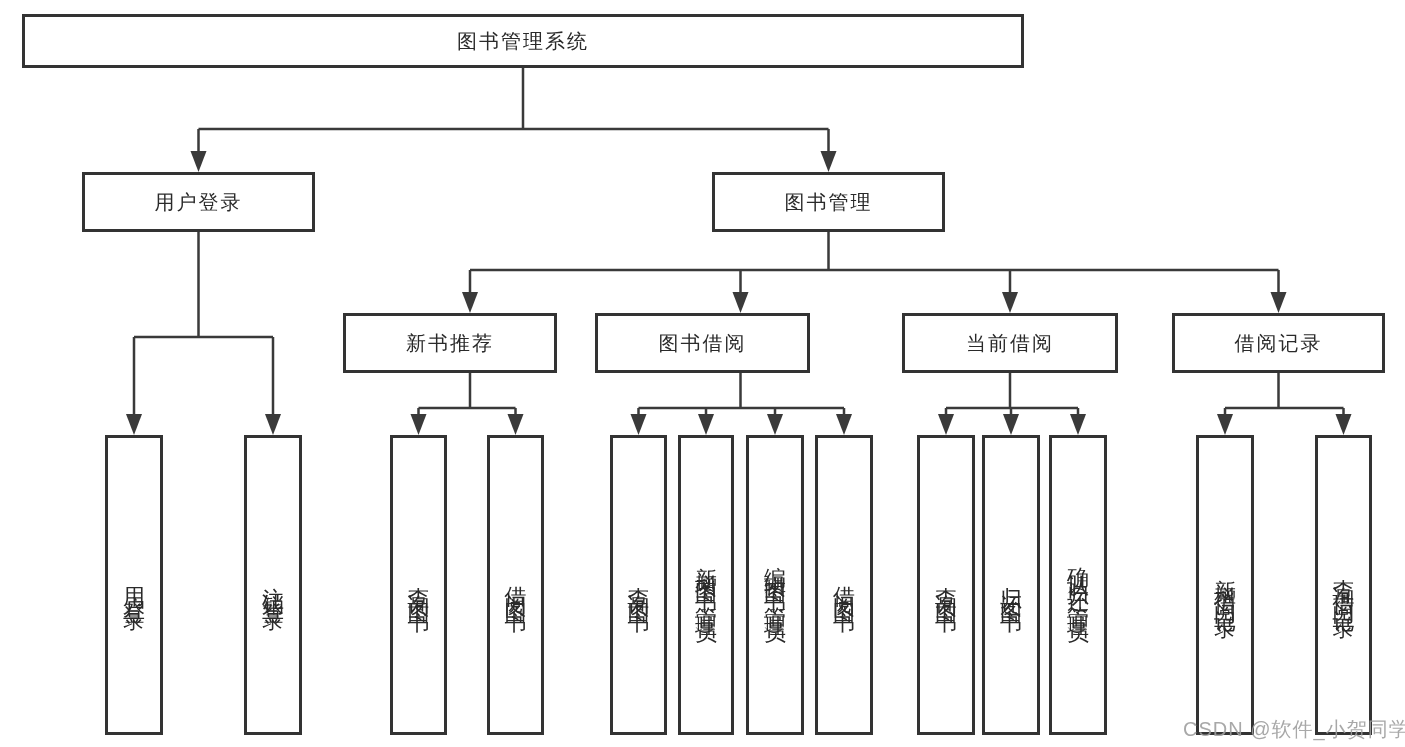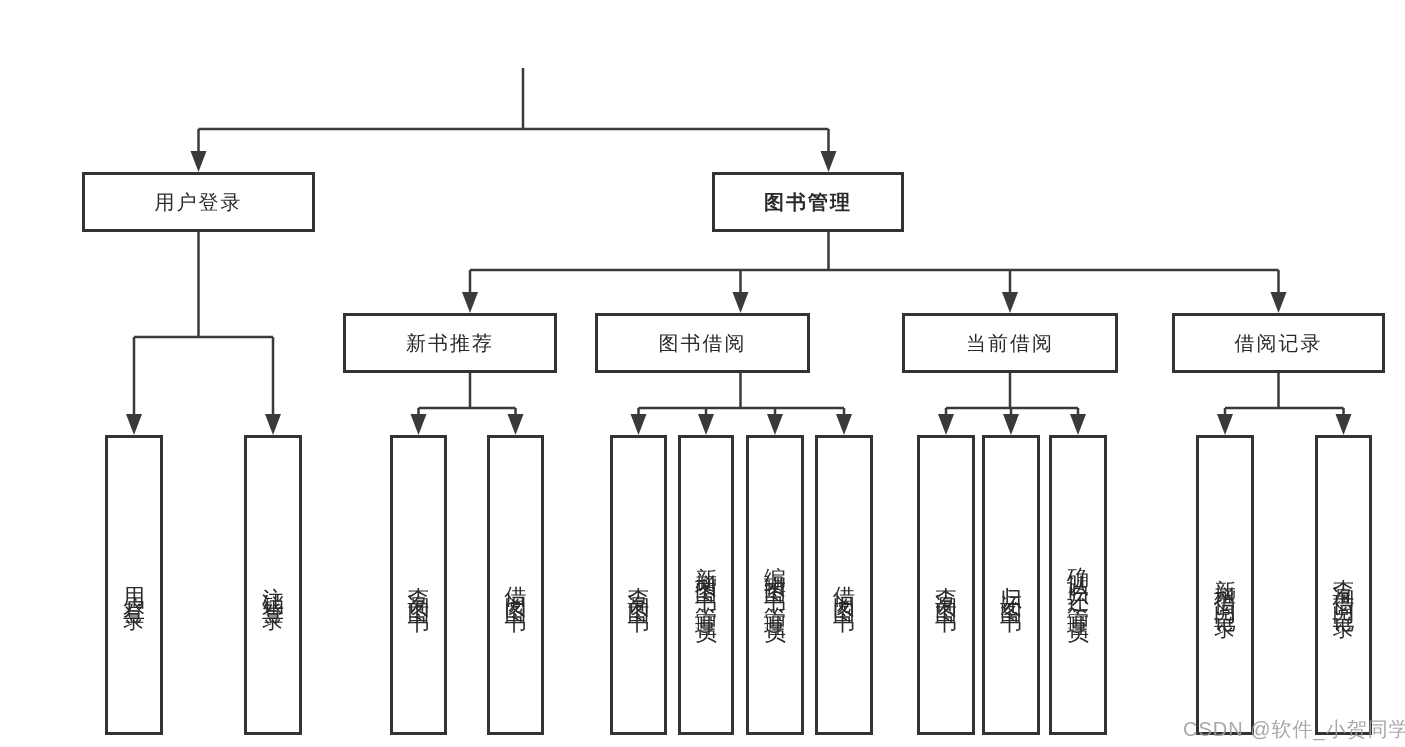--- a/index.html
+++ b/index.html
@@ -77,23 +77,24 @@
       <polygon points="767,414 783,414 775,435"></polygon>
       <polygon points="836,414 852,414 844,435"></polygon>
       <polygon points="938,414 954,414 946,435"></polygon>
       <polygon points="1003,414 1019,414 1011,435"></polygon>
       <polygon points="1070,414 1086,414 1078,435"></polygon>
       <polygon points="1217,414 1233,414 1225,435"></polygon>
       <polygon points="1335.5,414 1351.5,414 1343.5,435"></polygon>
     </g>
   </svg>
 
+  <div class="box hbox" style="left:22px;top:14px;width:1002px;height:54px;">图书管理系统</div>
 
   <div class="box hbox" style="left:82px;top:172px;width:233px;height:60px;">用户登录</div>
-  <div class="box hbox" style="left:712px;top:172px;width:192px;height:60px;font-weight:bold;">图书管理</div>
+  <div class="box hbox" style="left:712px;top:172px;width:233px;height:60px;">图书管理</div>
 
   <div class="box hbox" style="left:343px;top:313px;width:214px;height:60px;">新书推荐</div>
   <div class="box hbox" style="left:595px;top:313px;width:215px;height:60px;">图书借阅</div>
   <div class="box hbox" style="left:902px;top:313px;width:216px;height:60px;">当前借阅</div>
   <div class="box hbox" style="left:1172px;top:313px;width:213px;height:60px;">借阅记录</div>
 
   <div class="box vbox" style="left:105px;top:435px;width:58px;height:300px;">用户登录</div>
   <div class="box vbox" style="left:244px;top:435px;width:58px;height:300px;">注销登录</div>
 
   <div class="box vbox" style="left:390px;top:435px;width:57px;height:300px;">查询图书</div>

